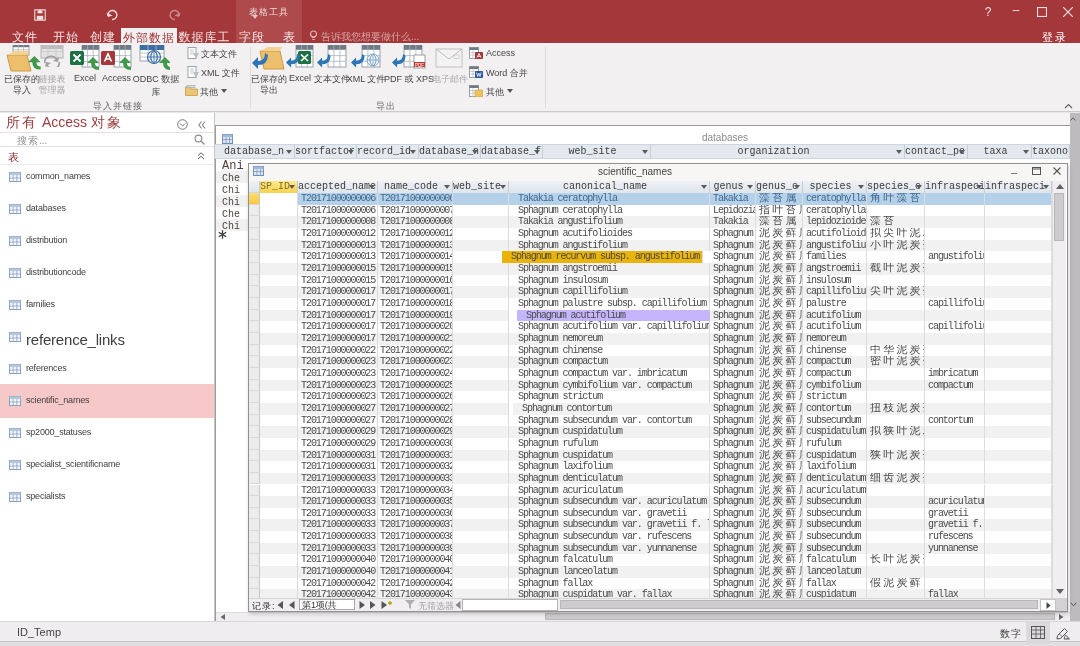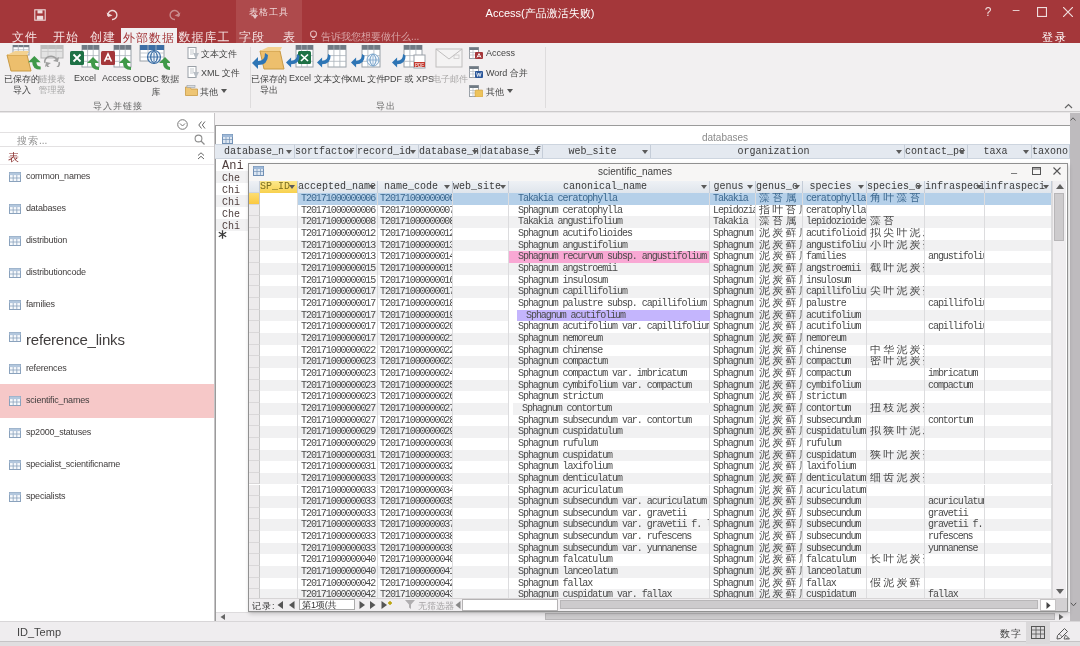--- a/index.html
+++ b/index.html
@@ -23,21 +23,20 @@
     </svg>
 <svg class="abs" style="left:106px;top:9px" width="13" height="12" viewBox="0 0 13 12">
 <path d="M2 7 A4.5 4.5 0 1 1 6 10.5" fill="none" stroke="#eed9d9" stroke-width="1.4"></path>
 <path d="M0.5 3.5 L2.2 8 L6.5 6.5 Z" fill="#eed9d9"></path>
     </svg>
 <svg class="abs" style="left:168px;top:9px" width="13" height="12" viewBox="0 0 13 12">
 <path d="M11 7 A4.5 4.5 0 1 0 7 10.5" fill="none" stroke="#c88a8c" stroke-width="1.4"></path>
 <path d="M12.5 3.5 L10.8 8 L6.5 6.5 Z" fill="#c88a8c"></path>
     </svg>
 <div class="abs" style="left:252px;top:15px;width:0;height:0;border-left:3px solid transparent;border-right:3px solid transparent;border-top:4px solid #e3c4c5"></div>
-<div class="abs" style="left:390px;top:6px;width:300px;height:13px;color:#fff;font-size:11px;text-align:center">Access(<span style="letter-spacing:0px">产品激活失败</span>)</div>
 <div class="abs" style="left:981px;top:5px;width:14px;height:14px;color:#f0dede;font-size:12px;text-align:center">?</div>
 <div class="abs" style="left:1009px;top:3px;width:14px;height:14px;color:#f0dede;font-size:12px;text-align:center">–</div>
 <svg class="abs" style="left:1037px;top:7px" width="10" height="10" viewBox="0 0 10 10">
       <rect x="0.5" y="0.5" width="9" height="9" fill="none" stroke="#f0dede" stroke-width="1.2"></rect>
     </svg>
 <svg class="abs" style="left:1063px;top:7px" width="10" height="10" viewBox="0 0 10 10">
       <path d="M0 0 L10 10 M10 0 L0 10" stroke="#f0dede" stroke-width="1.2"></path>
     </svg>
 <div class="abs" style="left:11px;top:29px;width:28px;height:13px;color:#f5e3e3;font-size:12px;text-align:center"><span style="letter-spacing:1px">文件</span></div>
 <div class="abs" style="left:52px;top:29px;width:28px;height:13px;color:#f5e3e3;font-size:12px;text-align:center"><span style="letter-spacing:1px">开始</span></div>
@@ -273,20 +272,21 @@
       <path d="M0 0 L4.5 3 L0 6 Z" fill="#666"></path>
     </svg>
 <div class="abs" style="left:1070px;top:113px;width:10px;height:508px;background:#bebbbe"></div>
 <svg class="abs" style="left:1064px;top:103px" width="9" height="6" viewBox="0 0 9 6">
       <path d="M1 5 L4.5 1.5 L8 5" fill="none" stroke="#666" stroke-width="1.2"></path>
     </svg>
 <svg class="abs" style="left:1070px;top:117px" width="6" height="4" viewBox="0 0 6 4">
       <path d="M0.5 3.5 L3 0.8 L5.5 3.5" fill="none" stroke="#555" stroke-width="0.9"></path>
     </svg>
 <div class="abs" style="left:0;top:113px;width:215px;height:508px;background:#fff;border-right:1px solid #c6c4c6"></div>
+<div class="abs" style="left:6px;top:114px;width:200px;height:16px;color:#9a413f;font-size:14px"><span style="letter-spacing:2px">所有</span> Access <span style="letter-spacing:2px">对象</span></div>
 <svg class="abs" style="left:177px;top:119px" width="11" height="11" viewBox="0 0 11 11">
 <circle cx="5.5" cy="5.5" r="4.8" fill="none" stroke="#777" stroke-width="1"></circle>
       <path d="M3 4.5 L5.5 7 L8 4.5" fill="none" stroke="#777" stroke-width="1"></path>
     </svg>
 <svg class="abs" style="left:198px;top:121px" width="8" height="8" viewBox="0 0 8 8">
 <path d="M3.5 0.5 L0.8 4 L3.5 7.5 M7 0.5 L4.3 4 L7 7.5" fill="none" stroke="#666" stroke-width="1"></path>
     </svg>
 <div class="abs" style="left:0;top:132px;width:214px;height:15px;border-top:1px solid #e3e1e2;border-bottom:1px solid #e3e1e2"></div>
 <div class="abs" style="left:17px;top:134px;width:100px;height:12px;color:#909090;font-size:10px"><span style="letter-spacing:1px">搜索</span>...</div>
 <svg class="abs" style="left:194px;top:134px" width="11" height="11" viewBox="0 0 11 11">
@@ -481,21 +481,21 @@
         <div class="cell" style="left:618px;width:58px;background:#f1f1f2;padding-left:3px"><span style="font-size:11px;letter-spacing:2.2px">小叶泥炭藓</span></div>
         <div class="cell" style="left:676px;width:60px;background:#f1f1f2;padding-left:3px"></div>
         <div class="cell" style="left:736px;width:67px;background:#f1f1f2;padding-left:3px"></div>
       </div>
       <div class="row mono" style="top:58.30px;height:11.66px;font-size:10px;line-height:11.66px;color:#4a4a4a;letter-spacing:-1.05px">
         <div class="cell" style="left:0;width:11px;background:#edebec;border-right:1px solid #c9c9c9;border-bottom:1px solid #dad8d9"></div>
         <div class="cell" style="left:11px;width:38px;background:#fff;padding-left:3px"></div>
         <div class="cell" style="left:49px;width:80px;background:#fff;padding-left:3px">T20171000000013</div>
         <div class="cell" style="left:129px;width:75px;background:#fff;padding-left:2px">T20171000000014</div>
         <div class="cell" style="left:204px;width:56px;background:#fff;padding-left:3px"></div>
-        <div class="cell" style="left:260px;width:201px;background:#f9a8d4;padding-left:9px">Sphagnum recurvum subsp. angustifolium</div>
+        <div class="cell" style="left:253px;width:201px;background:#eab308;padding-left:9px">Sphagnum recurvum subsp. angustifolium</div>
         <div class="cell" style="left:461px;width:46px;background:#fff;padding-left:3px">Sphagnum</div>
         <div class="cell" style="left:507px;width:47px;background:#fff;padding-left:3px"><span style="font-size:11px;letter-spacing:2.2px">泥炭藓属</span></div>
         <div class="cell" style="left:554px;width:64px;background:#fff;padding-left:3px">families</div>
         <div class="cell" style="left:618px;width:58px;background:#fff;padding-left:3px"></div>
         <div class="cell" style="left:676px;width:60px;background:#fff;padding-left:3px">angustifolium</div>
         <div class="cell" style="left:736px;width:67px;background:#fff;padding-left:3px"></div>
       </div>
       <div class="row mono" style="top:69.96px;height:11.66px;font-size:10px;line-height:11.66px;color:#4a4a4a;letter-spacing:-1.05px">
         <div class="cell" style="left:0;width:11px;background:#edebec;border-right:1px solid #c9c9c9;border-bottom:1px solid #dad8d9"></div>
         <div class="cell" style="left:11px;width:38px;background:#f1f1f2;padding-left:3px"></div>

